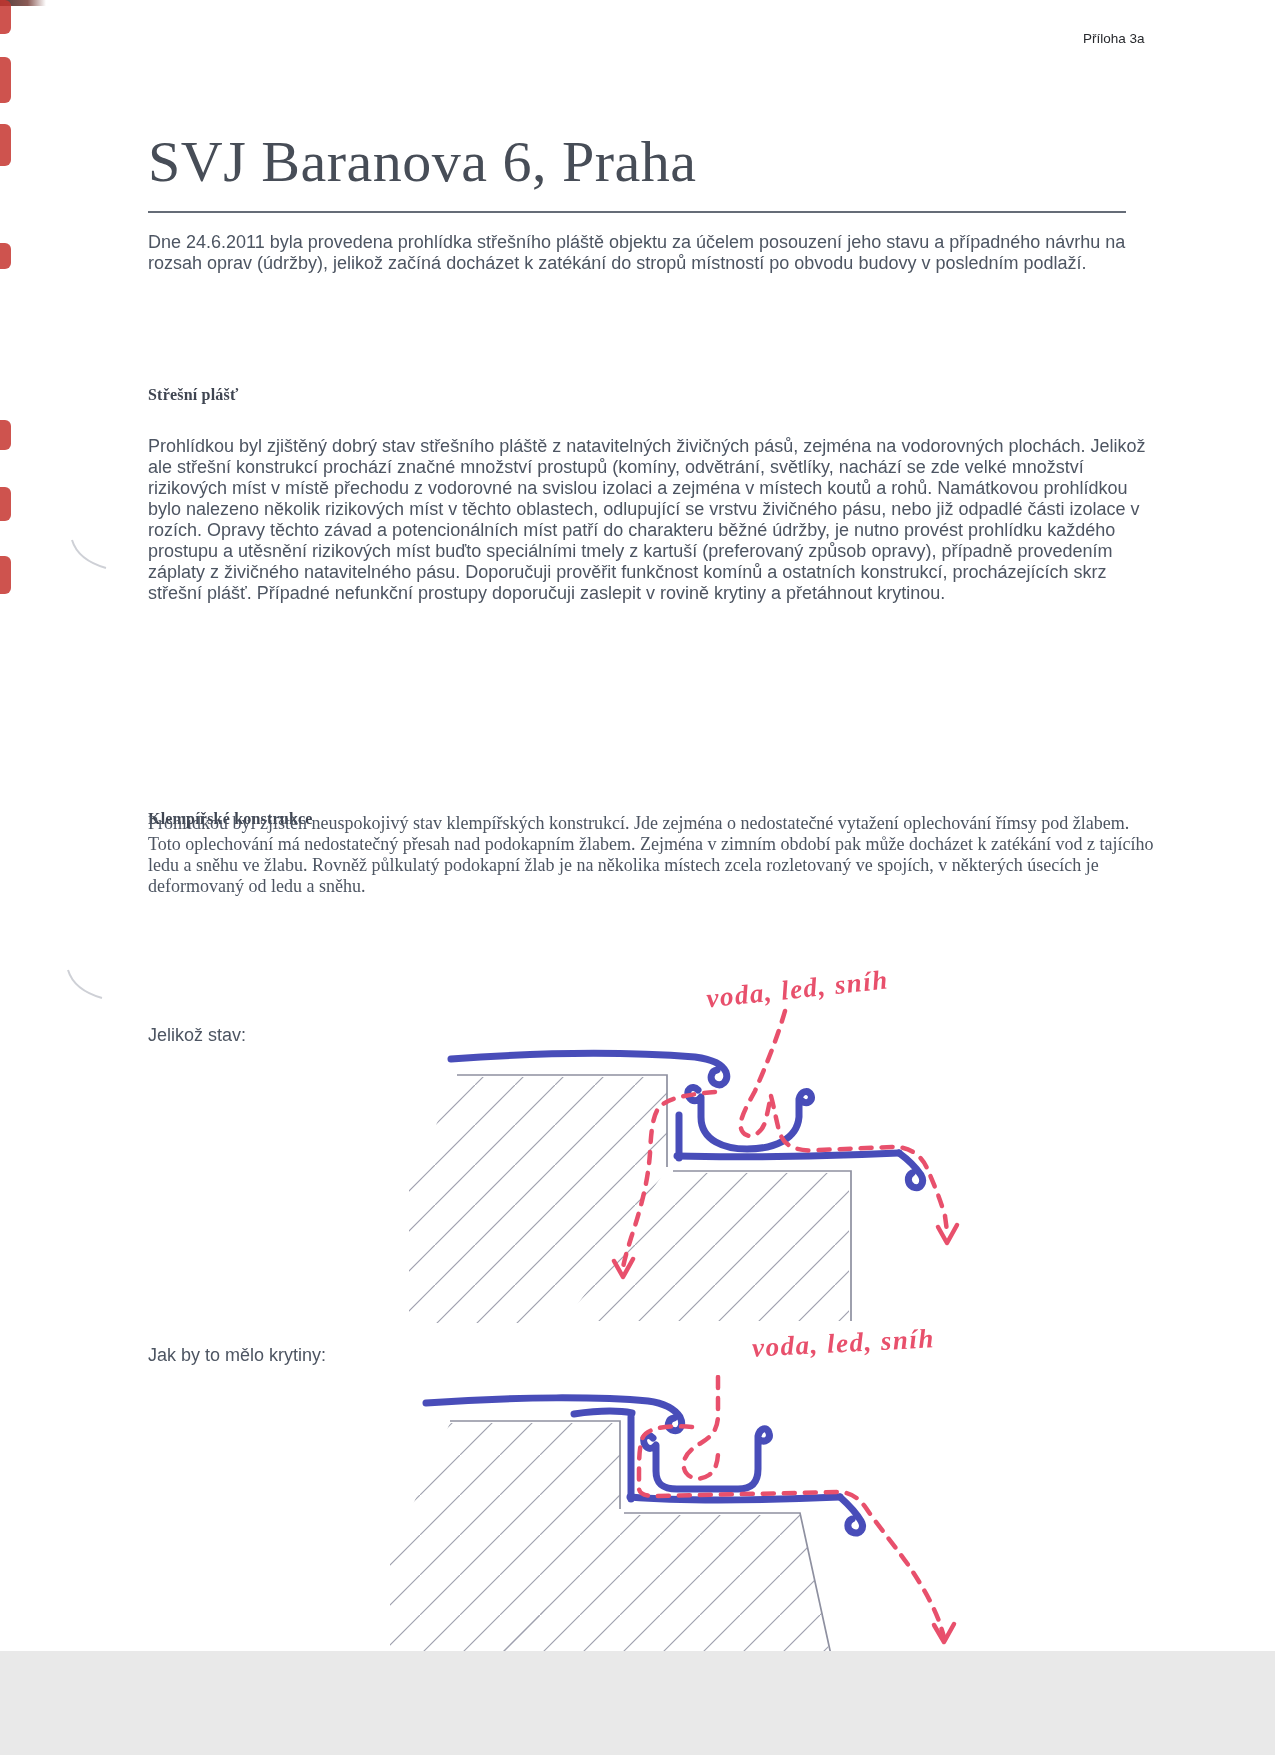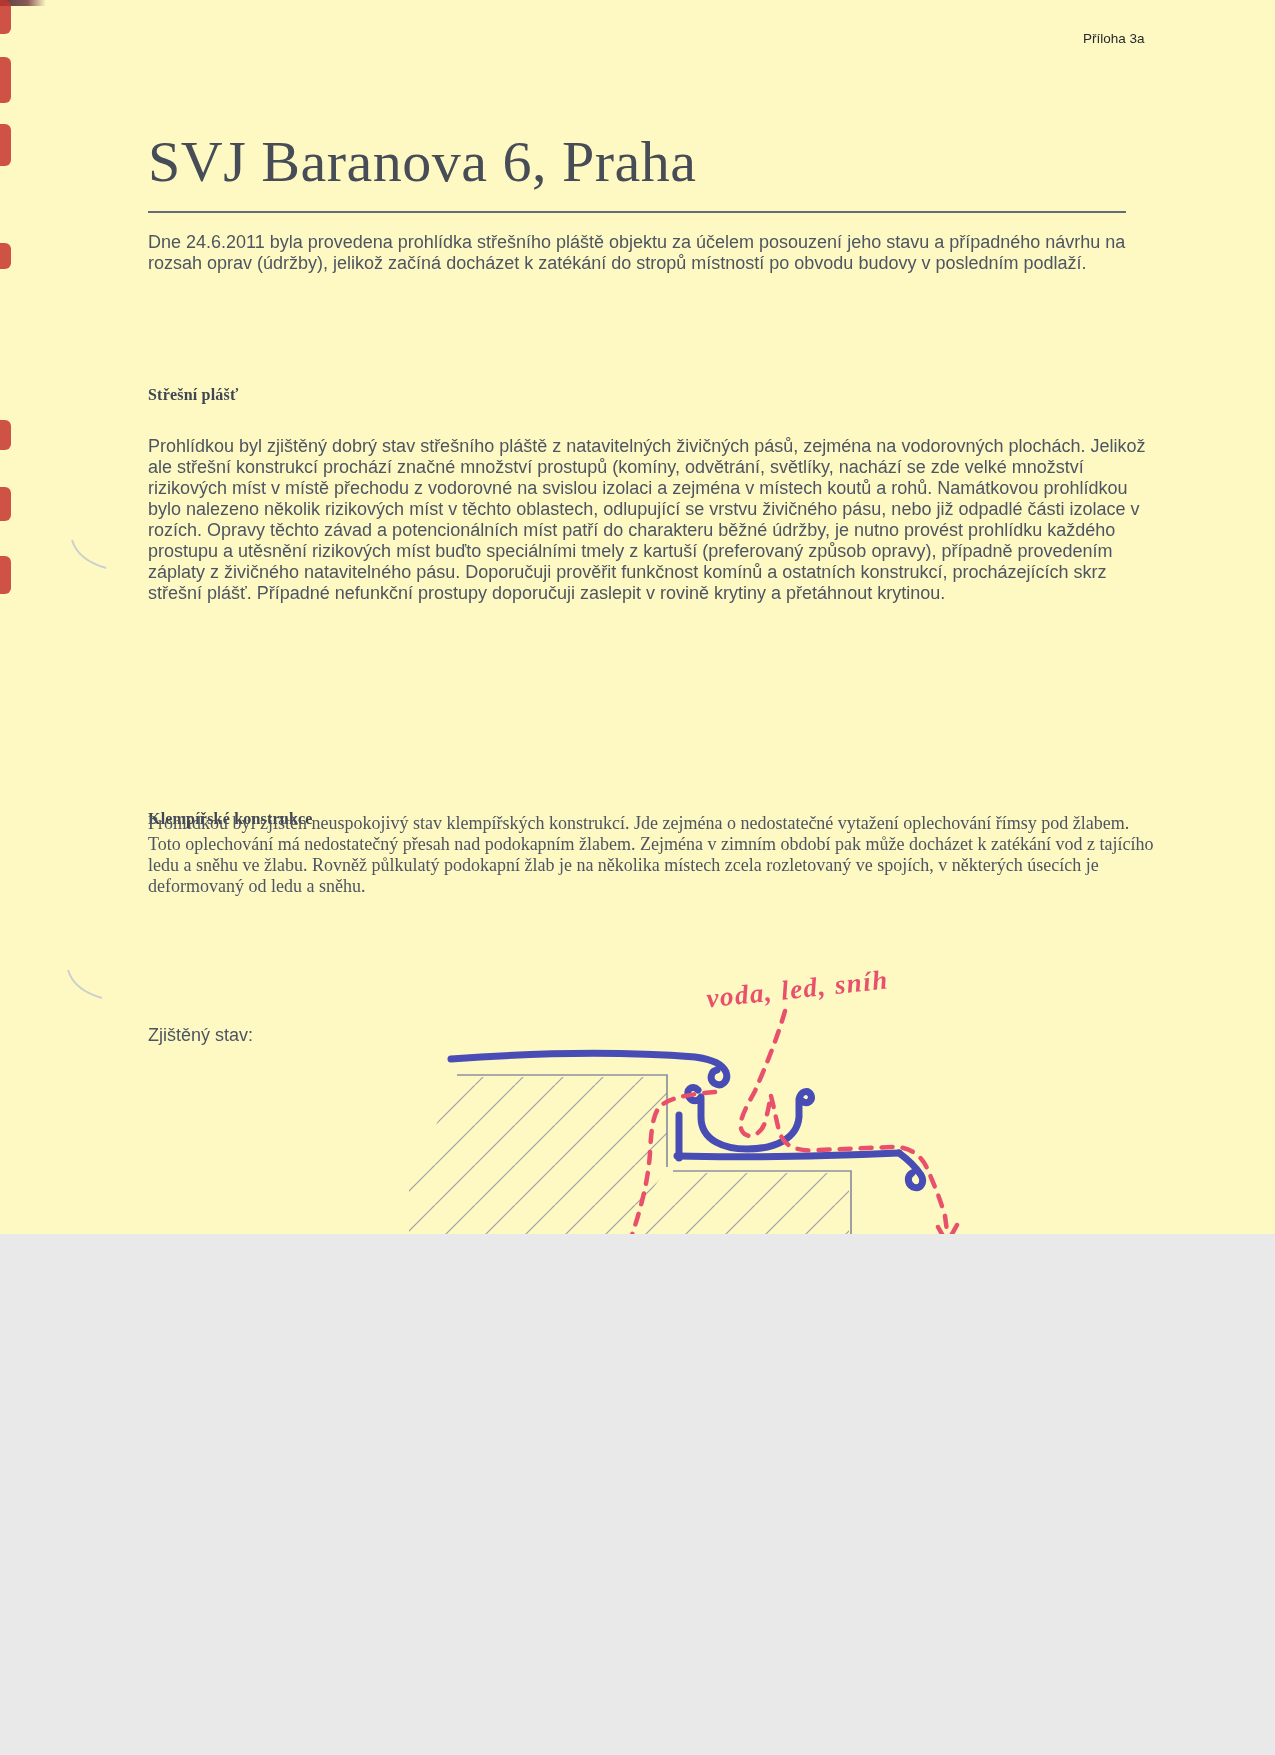--- a/index.html
+++ b/index.html
@@ -5,22 +5,22 @@
   :root{
     --pen-blue:#3b40b4;
     --pen-red:#e8506c;
     --pencil:#8e90a0;
     --body-text:#4d5562;
     --heading-text:#3f4551;
     --edge-mark:#c5352f;
   }
   html,body{margin:0;padding:0;background:#e9e9e9;}
   #page{
-    position:relative;width:1275px;height:1234px;margin:0 auto;
-    background:#fef9c3;overflow:hidden;
+    position:relative;width:1275px;height:1651px;margin:0 auto;
+    background:#ffffff;overflow:hidden;
     font-family:"Liberation Sans",sans-serif;color:var(--body-text);
   }
   .edge-mark{position:absolute;left:0;width:11px;background:var(--edge-mark);
     border-radius:0 6px 6px 0;opacity:.85;}
   .corner-smudge{position:absolute;left:0;top:0;width:46px;height:6px;
     background:linear-gradient(to right,#54403e,#8a5a55 60%,rgba(138,90,85,0));}
   .attachment{position:absolute;left:1083px;top:31px;font-size:13.5px;color:#26282c;}
   .title{position:absolute;left:148px;top:128px;width:990px;
     font-family:"Liberation Serif",serif;font-weight:400;font-size:58px;
     letter-spacing:.5px;color:#474d57;margin:0;}
@@ -80,21 +80,21 @@
   <div class="title-rule"></div>
 
   <p class="para intro">Dne 24.6.2011 byla provedena prohlídka střešního pláště objektu za účelem posouzení jeho stavu a případného návrhu na rozsah oprav (údržby), jelikož začíná docházet k zatékání do stropů místností po obvodu budovy v posledním podlaží.</p>
 
   <h2 class="sec-heading h-stresni">Střešní plášť</h2>
   <p class="para p-stresni">Prohlídkou byl zjištěný dobrý stav střešního pláště z natavitelných živičných pásů, zejména na vodorovných plochách. Jelikož ale střešní konstrukcí prochází značné množství prostupů (komíny, odvětrání, světlíky, nachází se zde velké množství rizikových míst v místě přechodu z vodorovné na svislou izolaci a zejména v místech koutů a rohů.  Namátkovou prohlídkou bylo nalezeno několik rizikových míst v těchto oblastech, odlupující se vrstvu živičného pásu, nebo již odpadlé části izolace v rozích. Opravy těchto závad a potencionálních míst patří do charakteru běžné údržby, je nutno provést prohlídku každého prostupu a utěsnění rizikových míst buďto speciálními tmely z kartuší (preferovaný způsob opravy), případně provedením záplaty z živičného natavitelného pásu. Doporučuji prověřit funkčnost komínů a ostatních konstrukcí, procházejících skrz střešní plášť. Případné nefunkční prostupy doporučuji zaslepit v rovině krytiny a přetáhnout krytinou.</p>
 
   <h2 class="sec-heading h-klemp">Klempířské konstrukce</h2>
   <p class="para p-klemp">Prohlídkou byl zjištěn neuspokojivý stav klempířských konstrukcí. Jde zejména o nedostatečné vytažení oplechování římsy pod žlabem. Toto oplechování má nedostatečný přesah nad podokapním žlabem. Zejména v zimním období pak může docházet k zatékání vod z tajícího ledu a sněhu ve žlabu. Rovněž půlkulatý podokapní žlab je na několika místech zcela rozletovaný ve spojích, v některých úsecích je deformovaný od ledu a sněhu.</p>
 
-  <div class="fig-label label1">Zjištěný stav:</div>
+  <div class="fig-label label1">Jelikož stav:</div>
   <div class="handnote hw1">voda, led, sníh</div>
 
   <svg class="sketch sketch1" width="580" height="400" viewBox="0 0 580 400">
     <defs>
       <pattern id="hatchA" patternUnits="userSpaceOnUse" width="40" height="40">
         <path d="M-5,45 L45,-5" stroke="var(--pencil)" stroke-width="1.2"></path>
       </pattern>
     </defs>
     <g opacity="0.85">
       <polygon points="62,152 272,152 272,244 160,398 14,398 14,262" fill="url(#hatchA)"></polygon>

